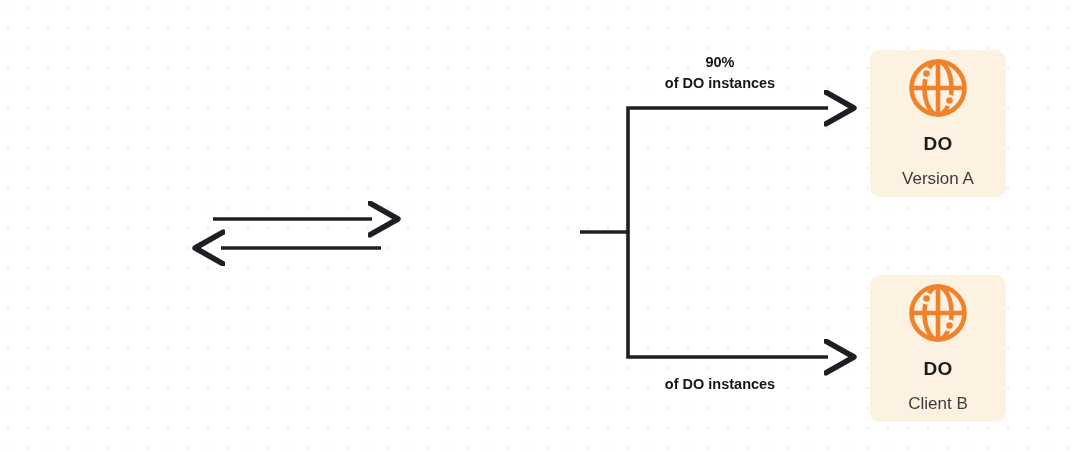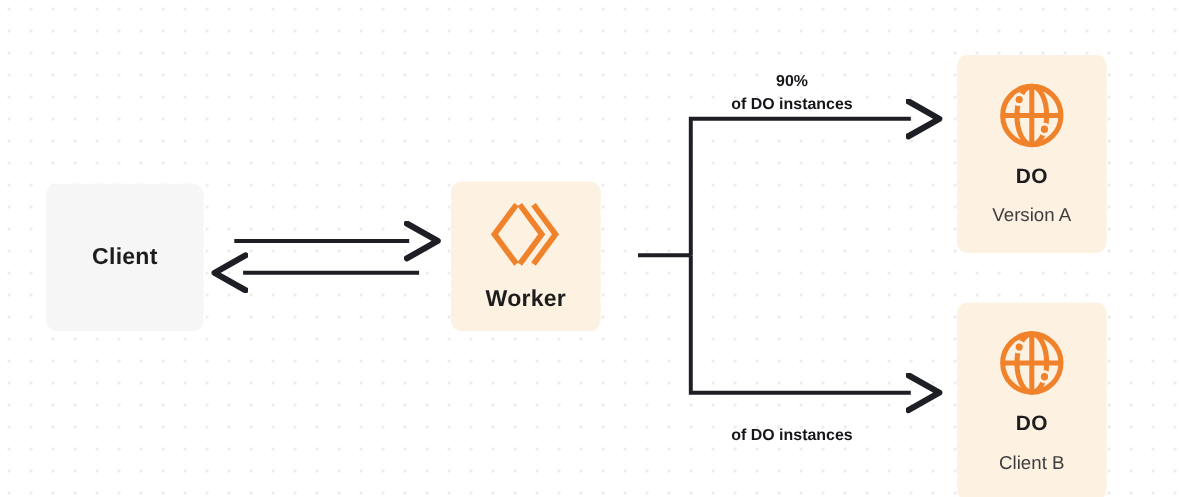--- a/index.html
+++ b/index.html
@@ -60,21 +60,21 @@
     font-size: 21px;
     font-weight: 700;
     color: #1d1d1d;
     margin-top: 16px;
     letter-spacing: 0.2px;
   }
 
   .node-do {
     left: 870px;
     width: 136px;
-    height: 180px;
+    height: 147px;
     background: #fdf1e2;
   }
   .node-do-a { top: 50px; }
   .node-do-b { top: 275px; }
 
   .node-do .node-title {
     font-size: 19px;
     font-weight: 700;
     color: #1d1d1d;
     margin-top: 14px;
@@ -106,21 +106,20 @@
 
   
   .edge-label {
     position: absolute;
     text-align: center;
     font-size: 14.5px;
     font-weight: 700;
     color: #15161a;
     line-height: 1.45;
     white-space: nowrap;
-    margin-top: 12px;
   }
   .edge-label-top {
     left: 620px;
     top: 52px;
     width: 200px;
   }
   .edge-label-bottom {
     left: 620px;
     top: 374px;
     width: 200px;
@@ -157,37 +156,21 @@
 
     <g>
       <path d="M628,232 L628,108 L828,108" fill="none" stroke="#1d1f24" stroke-width="3.6" stroke-linecap="butt" stroke-linejoin="miter" marker-end="url(#arrow-r)"></path>
     </g>
 
     <g>
       <path d="M628,232 L628,357 L828,357" fill="none" stroke="#1d1f24" stroke-width="3.6" stroke-linecap="butt" stroke-linejoin="miter" marker-end="url(#arrow-r)"></path>
     </g>
   </svg>
 
-  <div class="node node-client">
-    <span class="node-title">Client</span>
-  </div>
-
-  <div class="node node-worker">
-    <span class="icon-wrap">
-      <svg width="66" height="62" viewBox="0 0 66 62" aria-hidden="true">
-
-        <path d="M24.5 4 L4.5 31 L24.5 58" fill="none" stroke="#f0822b" stroke-width="5.2" stroke-linejoin="miter" stroke-linecap="butt"></path>
-
-        <path d="M27.5 4 L47.5 31 L27.5 58" fill="none" stroke="#f0822b" stroke-width="5.2" stroke-linejoin="miter" stroke-linecap="butt"></path>
-
-        <path d="M40 4 L60 31 L40 58" fill="none" stroke="#f0822b" stroke-width="5.2" stroke-linejoin="miter" stroke-linecap="butt"></path>
-      </svg>
-    </span>
-    <span class="node-title">Worker</span>
-  </div>
+
 
   <div class="node node-do node-do-a">
     <span class="icon-wrap">
       <svg width="62" height="62" viewBox="0 0 62 62" aria-hidden="true">
         <circle cx="31" cy="31" r="26.5" fill="none" stroke="#f0822b" stroke-width="4.6"></circle>
         <ellipse cx="31" cy="31" rx="13.5" ry="26.5" fill="none" stroke="#f0822b" stroke-width="4.6"></ellipse>
         <line x1="31" y1="4.5" x2="31" y2="57.5" stroke="#f0822b" stroke-width="4.6"></line>
         <line x1="4.5" y1="31" x2="57.5" y2="31" stroke="#f0822b" stroke-width="4.6"></line>
         <circle cx="19.5" cy="16.5" r="4.6" fill="#f0822b" stroke="#fdf1e2" stroke-width="2.6"></circle>
         <circle cx="42.5" cy="43.5" r="4.6" fill="#f0822b" stroke="#fdf1e2" stroke-width="2.6"></circle>

